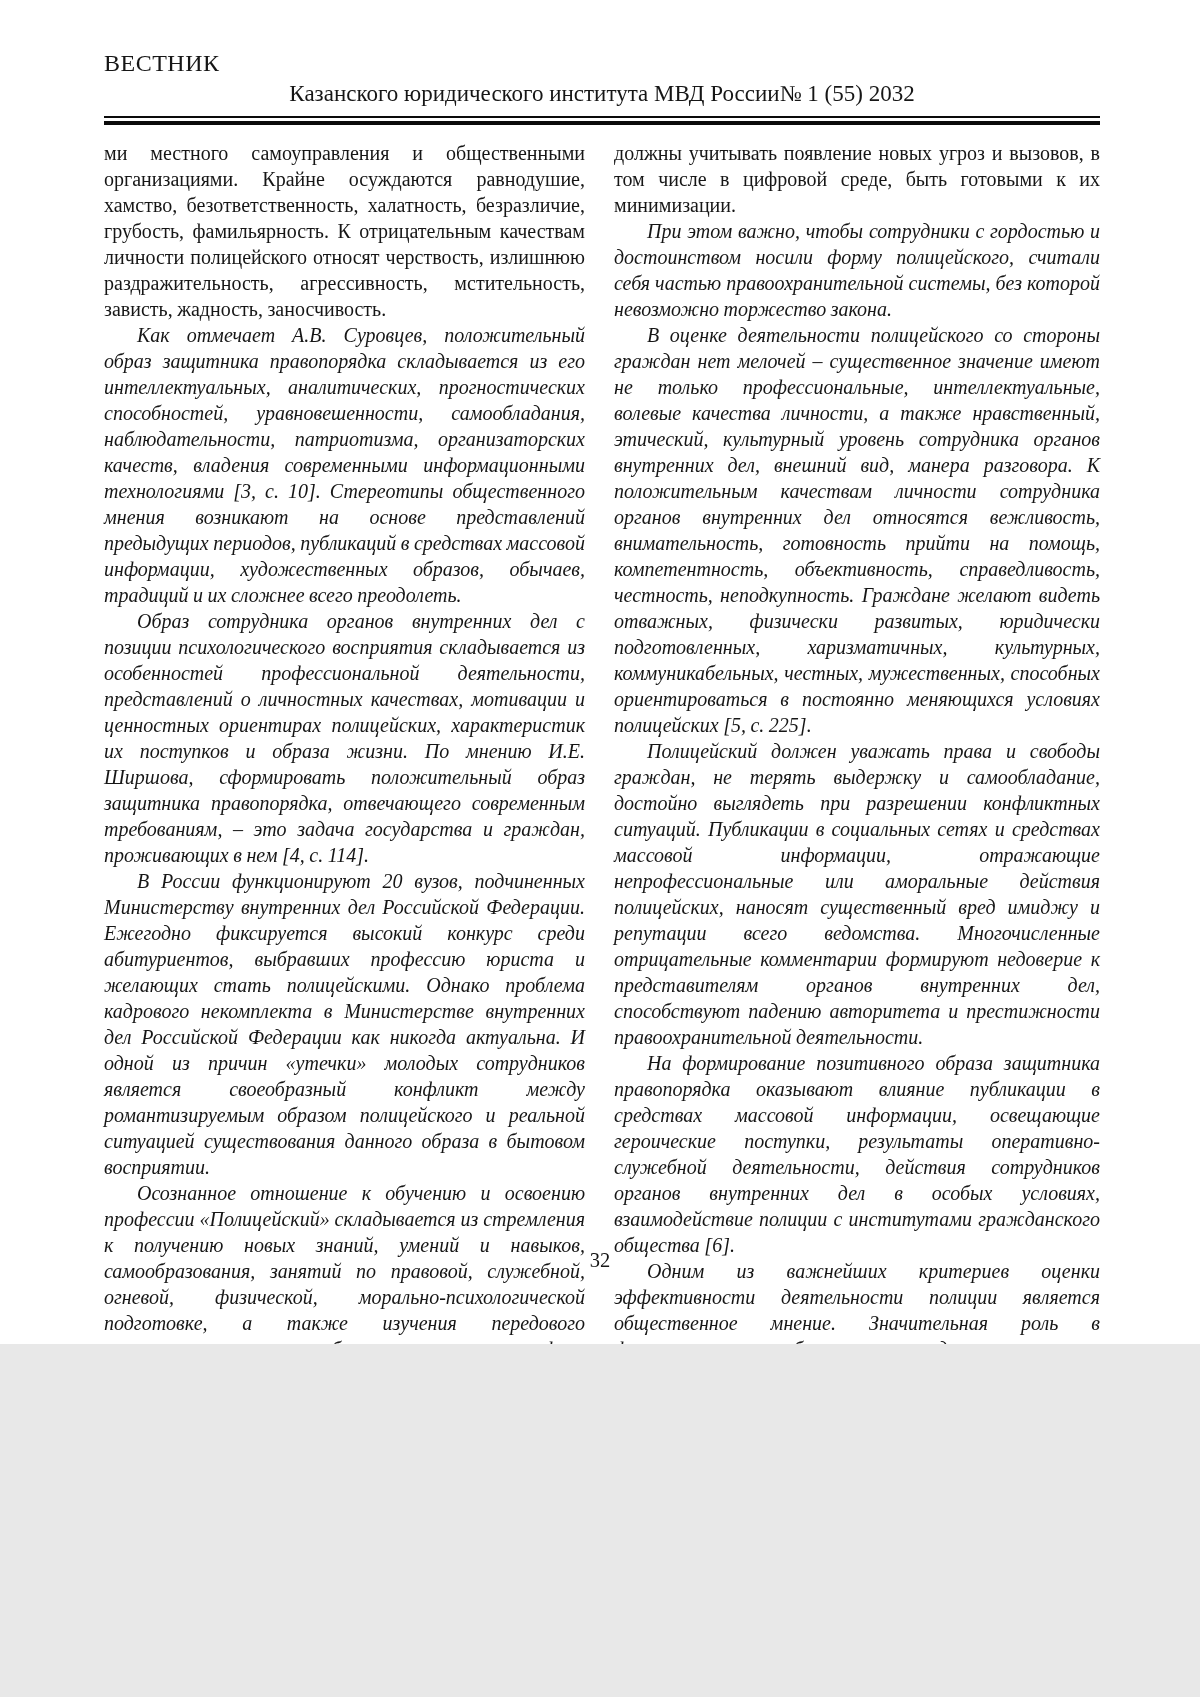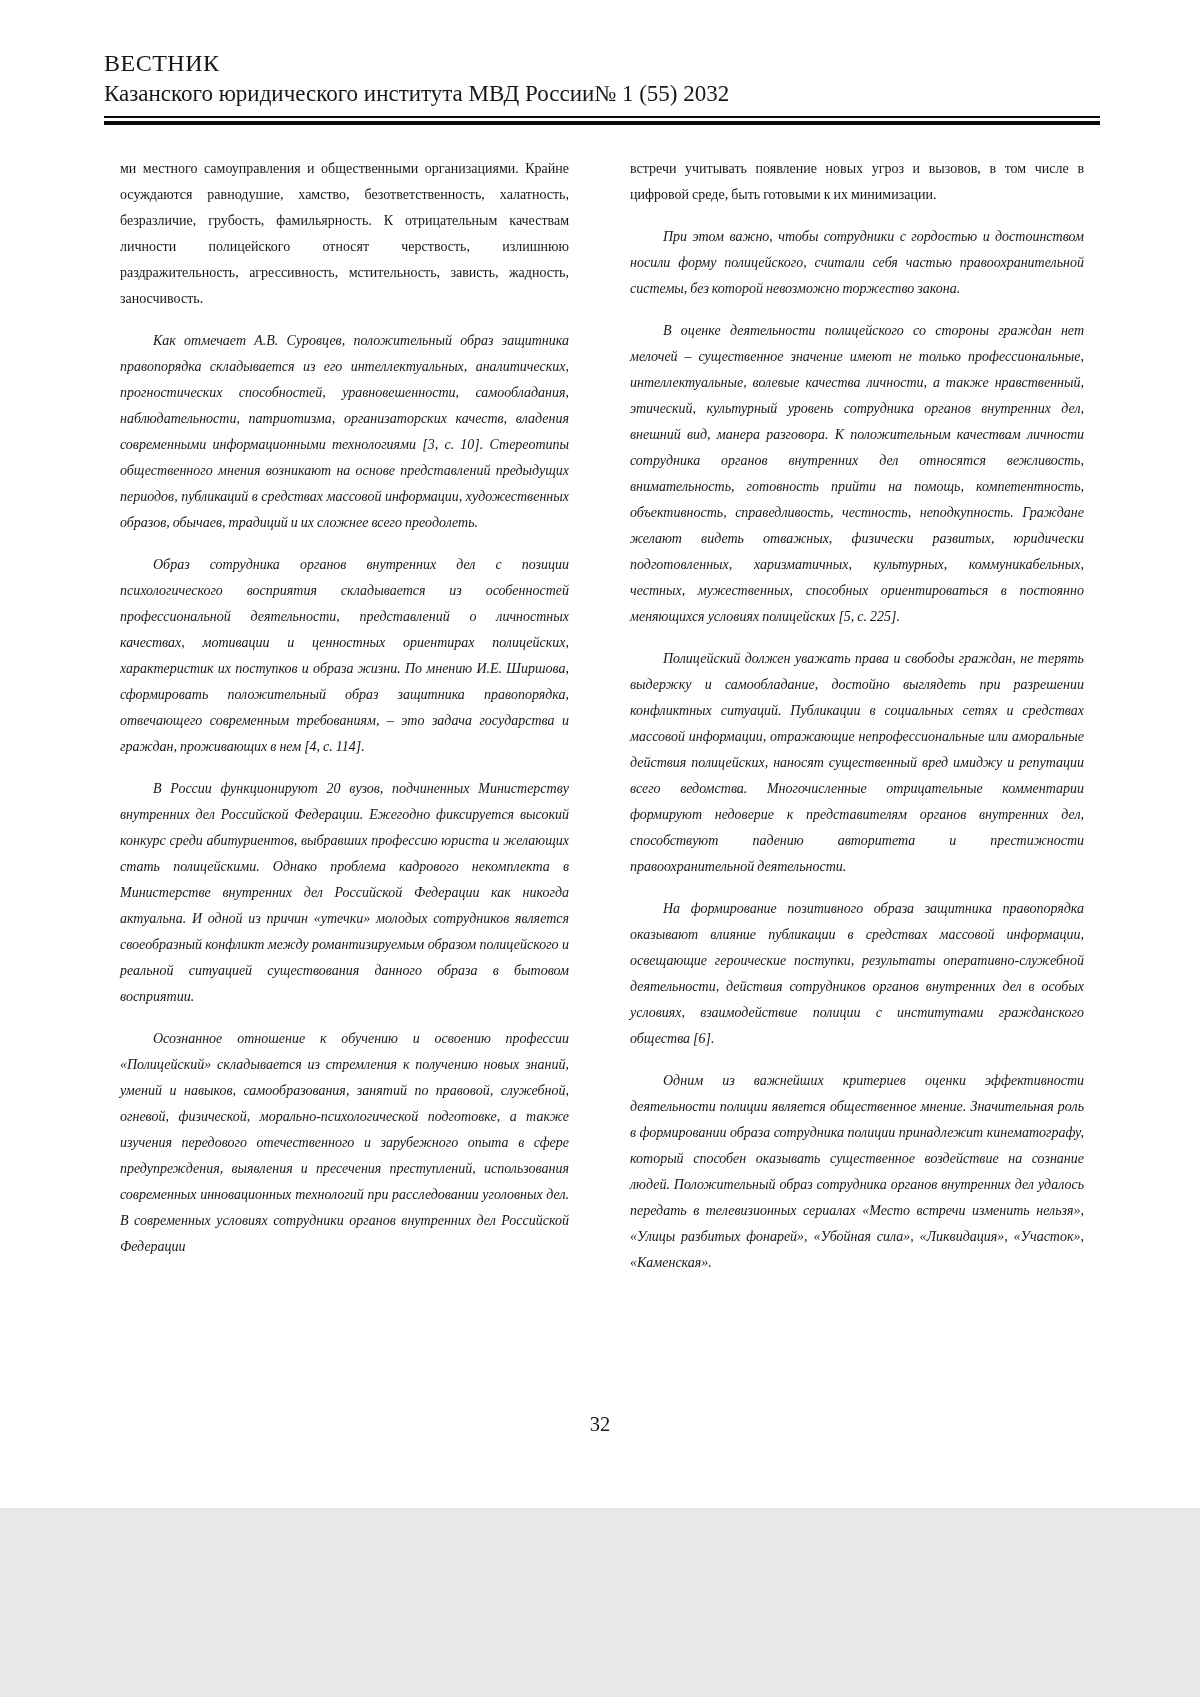--- a/index.html
+++ b/index.html
@@ -3,37 +3,37 @@
 <meta charset="utf-8">
 <style>
   html, body {
     margin: 0;
     padding: 0;
     background: #e8e8e8;
   }
   .page {
     position: relative;
     width: 1200px;
-    height: 1508px;
+    height: 1344px;
     margin: 0 auto;
     background: #ffffff;
     color: #161616;
     font-family: "Liberation Serif", "DejaVu Serif", serif;
     box-sizing: border-box;
     padding: 48px 100px 0 104px;
     overflow: hidden;
   }
   .journal-title {
     font-size: 24px;
     line-height: 1.25;
     letter-spacing: 0.5px;
   }
   .header-row {
     display: flex;
-    justify-content: flex-start;
+    justify-content: center;
     align-items: baseline;
     font-size: 23px;
     line-height: 1.25;
     margin-top: 2px;
   }
   .rule {
     margin-top: 7px;
     height: 3px;
     border-top: 2px solid #0a0a0a;
     border-bottom: 4px solid #0a0a0a;
@@ -42,22 +42,22 @@
     display: flex;
     gap: 29px;
     margin-top: 15px;
   }
   .col {
     box-sizing: border-box;
   }
   .col-left  { width: 481px; }
   .col-right { width: 486px; }
   .col p {
-    margin: 16px;
-    font-size: 14px;
+    margin: 0;
+    font-size: 20px;
     line-height: 26px;
     text-align: justify;
     hyphens: auto;
     -webkit-hyphens: auto;
     word-spacing: -0.5px;
   }
   .col p.indent { text-indent: 33px; font-style: italic; }
   .page-number {
     position: absolute;
     left: 0;
@@ -82,21 +82,21 @@
 
   <main class="content">
     <div class="col col-left" lang="ru">
         <p class="">ми местного самоуправления и общественными организациями. Крайне осуждаются равнодушие, хамство, безответственность, халатность, безразличие, грубость, фамильярность. К отрицательным качествам личности полицейского относят черствость, излишнюю раздражительность, агрессивность, мстительность, зависть, жадность, заносчивость.</p>
         <p class="indent">Как отмечает А.В. Суровцев, положительный образ защитника правопорядка складывается из его интеллектуальных, аналитических, прогностических способностей, уравновешенности, самообладания, наблюдательности, патриотизма, организаторских качеств, владения современными информационными технологиями [3, с. 10]. Стереотипы общественного мнения возникают на основе представлений предыдущих периодов, публикаций в средствах массовой информации, художественных образов, обычаев, традиций и их сложнее всего преодолеть.</p>
         <p class="indent">Образ сотрудника органов внутренних дел с позиции психологического восприятия складывается из особенностей профессиональной деятельности, представлений о личностных качествах, мотивации и ценностных ориентирах полицейских, характеристик их поступков и образа жизни. По мнению И.Е. Ширшова, сформировать положительный образ защитника правопорядка, отвечающего современным требованиям, – это задача государства и граждан, проживающих в нем [4, с. 114].</p>
         <p class="indent">В России функционируют 20 вузов, подчиненных Министерству внутренних дел Российской Федерации. Ежегодно фиксируется высокий конкурс среди абитуриентов, выбравших профессию юриста и желающих стать полицейскими. Однако проблема кадрового некомплекта в Министерстве внутренних дел Российской Федерации как никогда актуальна. И одной из причин «утечки» молодых сотрудников является своеобразный конфликт между романтизируемым образом полицейского и реальной ситуацией существования данного образа в бытовом восприятии.</p>
         <p class="indent">Осознанное отношение к обучению и освоению профессии «Полицейский» складывается из стремления к получению новых знаний, умений и навыков, самообразования, занятий по правовой, служебной, огневой, физической, морально-психологической подготовке, а также изучения передового отечественного и зарубежного опыта в сфере предупреждения, выявления и пресечения преступлений, использования современных инновационных технологий при расследовании уголовных дел. В современных условиях сотрудники органов внутренних дел Российской Федерации</p>
       </div>
     <div class="col col-right" lang="ru">
-        <p class="">встречи учитывать появление новых угроз и вызовов, в том числе в цифровой среде, быть готовыми к их минимизации.</p>
+        <p class="">должны учитывать появление новых угроз и вызовов, в том числе в цифровой среде, быть готовыми к их минимизации.</p>
         <p class="indent">При этом важно, чтобы сотрудники с гордостью и достоинством носили форму полицейского, считали себя частью правоохранительной системы, без которой невозможно торжество закона.</p>
         <p class="indent">В оценке деятельности полицейского со стороны граждан нет мелочей – существенное значение имеют не только профессиональные, интеллектуальные, волевые качества личности, а также нравственный, этический, культурный уровень сотрудника органов внутренних дел, внешний вид, манера разговора. К положительным качествам личности сотрудника органов внутренних дел относятся вежливость, внимательность, готовность прийти на помощь, компетентность, объективность, справедливость, честность, неподкупность. Граждане желают видеть отважных, физически развитых, юридически подготовленных, харизматичных, культурных, коммуникабельных, честных, мужественных, способных ориентироваться в постоянно меняющихся условиях полицейских [5, с. 225].</p>
         <p class="indent">Полицейский должен уважать права и свободы граждан, не терять выдержку и самообладание, достойно выглядеть при разрешении конфликтных ситуаций. Публикации в социальных сетях и средствах массовой информации, отражающие непрофессиональные или аморальные действия полицейских, наносят существенный вред имиджу и репутации всего ведомства. Многочисленные отрицательные комментарии формируют недоверие к представителям органов внутренних дел, способствуют падению авторитета и престижности правоохранительной деятельности.</p>
         <p class="indent">На формирование позитивного образа защитника правопорядка оказывают влияние публикации в средствах массовой информации, освещающие героические поступки, результаты оперативно-служебной деятельности, действия сотрудников органов внутренних дел в особых условиях, взаимодействие полиции с институтами гражданского общества [6].</p>
         <p class="indent">Одним из важнейших критериев оценки эффективности деятельности полиции является общественное мнение. Значительная роль в формировании образа сотрудника полиции принадлежит кинематографу, который способен оказывать существенное воздействие на сознание людей. Положительный образ сотрудника органов внутренних дел удалось передать в телевизионных сериалах «Место встречи изменить нельзя», «Улицы разбитых фонарей», «Убойная сила», «Ликвидация», «Участок», «Каменская».</p>
       </div>
   </main>
 
   <div class="page-number">32</div>
 </div>

